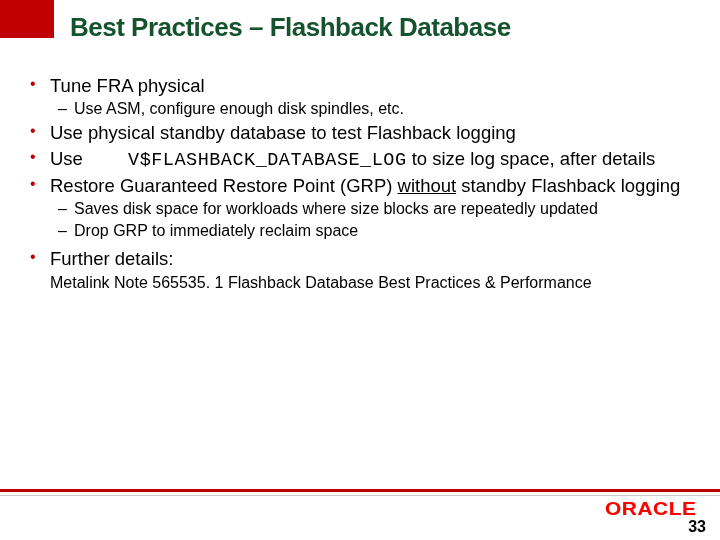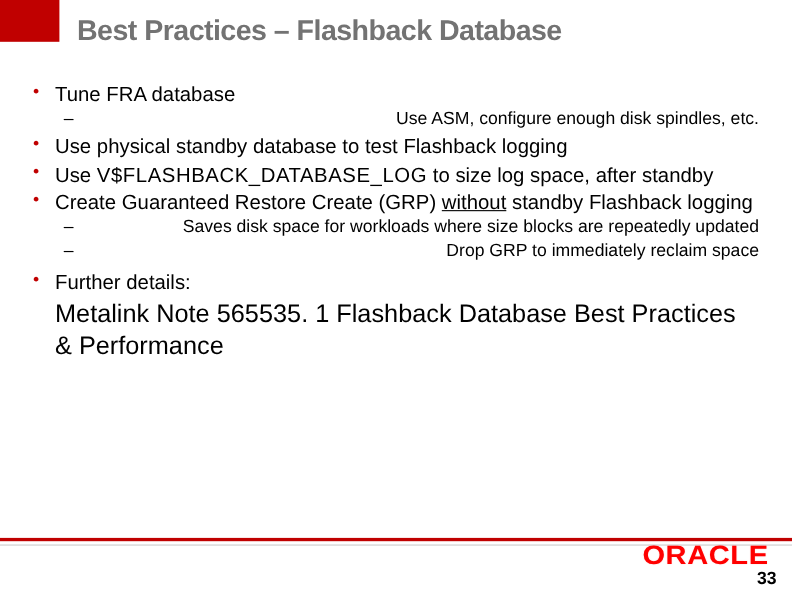--- a/index.html
+++ b/index.html
@@ -18,21 +18,21 @@
     width: 54px;
     height: 38px;
     background: #c00000;
   }
   .title {
     position: absolute;
     top: 12px;
     left: 70px;
     font-size: 26px;
     font-weight: bold;
-    color: #737373;
+    color: #14532d;
     letter-spacing: -0.5px;
   }
   .content {
     position: absolute;
     top: 72px;
     left: 30px;
     right: 30px;
     font-size: 18.5px;
     color: #000;
     line-height: 1.28;
@@ -52,26 +52,26 @@
     display: flex;
     margin-left: 28px;
     font-size: 16px;
     margin-top: 1px;
     margin-bottom: 1px;
   }
   .sub-dash {
     width: 16px;
     flex-shrink: 0;
   }
-  .sub-text { flex: 1; text-align: right; }
-  .mono { font-family: Liberation Sans, sans-serif; letter-spacing: 0.5px; }
+  .sub-text { flex: 1; }
+  .mono { font-family: Liberation Mono, monospace; letter-spacing: 0.5px; margin-left: 40px; }
   .underline { text-decoration: underline; text-align: right; }
   .note-ref {
     margin-left: 20px;
-    font-size: 23px;
+    font-size: 16px;
     margin-top: 2px;
     line-height: 1.25;
   }
   .footer-bar {
     position: absolute;
     bottom: 48px;
     left: 0;
     right: 0;
     height: 3px;
     background: #c00000;
@@ -82,21 +82,21 @@
     left: 0;
     right: 0;
     height: 1px;
     background: #ccc;
   }
   .oracle-logo {
     position: absolute;
     bottom: 18px;
     right: 28px;
     font-family: Arial, sans-serif;
-    font-size: 24px;
+    font-size: 19px;
     font-weight: bold;
     color: #ff0000;
     letter-spacing: 0.5px;
     border: 1px solid rgba(0,0,0,0);
     padding: 1px 3px;
     text-shadow: 0 0 1px rgba(255,0,0,0.3);
   }
   .oracle-logo span {
     display: inline-block;
     transform: scaleX(1.1);
@@ -114,43 +114,43 @@
 <body>
 
 <div class="red-corner"></div>
 
 <div class="title">Best Practices – Flashback Database</div>
 
 <div class="content">
 
   <div class="bullet">
     <div class="bullet-dot">•</div>
-    <div class="bullet-text">Tune FRA database</div>
+    <div class="bullet-text">Tune FRA physical</div>
   </div>
   <div class="sub-bullet">
     <div class="sub-dash">–</div>
     <div class="sub-text">Use ASM, configure enough disk spindles, etc.</div>
   </div>
 
   <div class="bullet">
     <div class="bullet-dot">•</div>
     <div class="bullet-text">Use physical standby database to test Flashback logging</div>
   </div>
 
   <div class="bullet">
     <div class="bullet-dot">•</div>
     <div class="bullet-text">
-      <span>Use </span><span class="mono">V$FLASHBACK_DATABASE_LOG</span><span> to size log space, after standby</span><br>
+      <span>Use </span><span class="mono">V$FLASHBACK_DATABASE_LOG</span><span> to size log space, after details</span><br>
     </div>
   </div>
 
   <div class="bullet">
     <div class="bullet-dot">•</div>
     <div class="bullet-text">
-      <span>Create Guaranteed Restore Create (GRP) </span><span class="underline">without</span><span> standby Flashback logging</span>
+      <span>Restore Guaranteed Restore Point (GRP) </span><span class="underline">without</span><span> standby Flashback logging</span>
     </div>
   </div>
   <div class="sub-bullet">
     <div class="sub-dash">–</div>
     <div class="sub-text">Saves disk space for workloads where size blocks are repeatedly updated</div>
   </div>
   <div class="sub-bullet">
     <div class="sub-dash">–</div>
     <div class="sub-text">Drop GRP to immediately reclaim space</div>
   </div>

